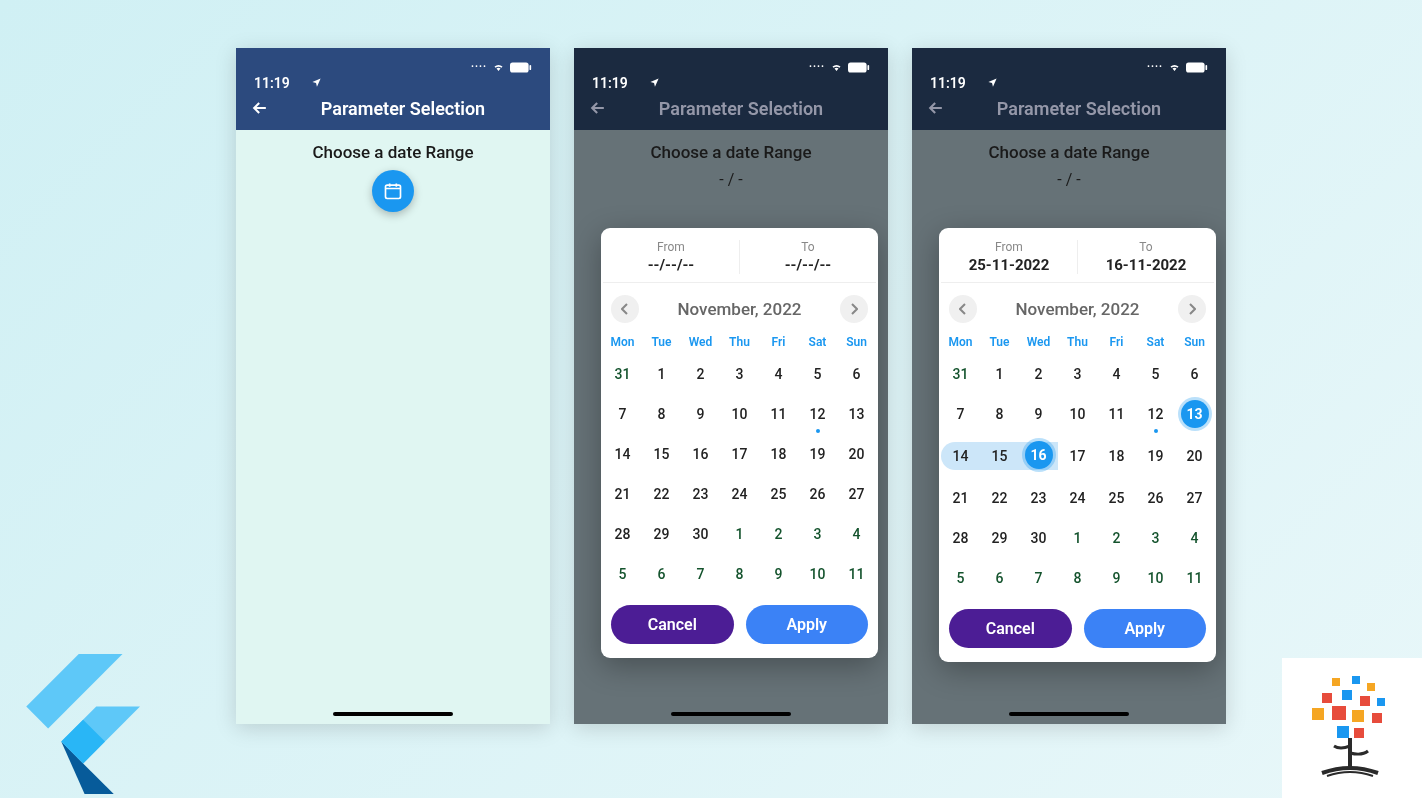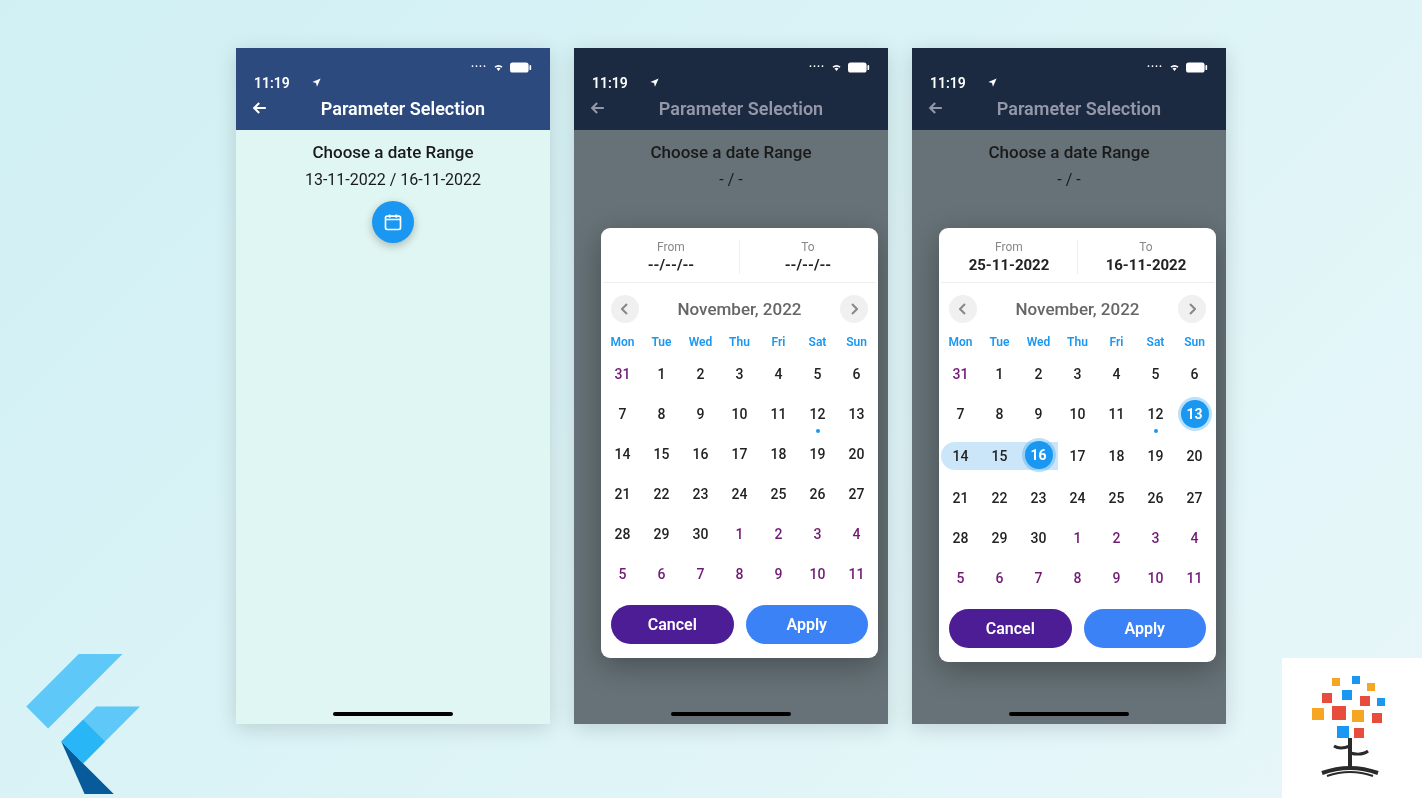--- a/index.html
+++ b/index.html
@@ -141,21 +141,21 @@
   }
   .days {
     display:grid;
     grid-template-columns: repeat(7,1fr);
     text-align:center;
     row-gap: 14px;
     padding: 8px 0;
     font-size:14px;
   }
   .day { color:#222; position:relative; height:26px; line-height:26px; font-weight:500;}
-  .day.out { color:#701a75; }
+  .day.out { color:#14532d; }
   .day .dot {
     position:absolute;
     bottom:-6px;
     left:50%;
     transform:translateX(-50%);
     width:4px;height:4px;background:#1a97f0;border-radius:50%;
   }
   .day.sel-start, .day.sel-end {
     width:28px;height:28px;line-height:28px;
     background:#1a97f0;color:#fff;border-radius:50%;
@@ -241,21 +241,20 @@
     <div class="app-bar">
       <div class="back-icon">
         <svg width="20" height="20" viewBox="0 0 24 24" fill="none" stroke="currentColor" stroke-width="2.5">
             <path d="M19 12H5M11 18l-6-6 6-6"></path>
           </svg>
       </div>
       <div class="app-title">Parameter Selection</div>
     </div>
     <div class="body-light">
       <div class="choose-label">Choose a date Range</div>
-      <div class="range-text">13-11-2022 / 16-11-2022</div>
       <div class="fab">
         <svg width="20" height="20" viewBox="0 0 24 24" fill="none" stroke="#fff" stroke-width="2">
             <rect x="3" y="5" width="18" height="16" rx="2"></rect>
             <path d="M3 9h18M8 3v4M16 3v4"></path>
           </svg>
       </div>
       <div class="home-indicator"></div>
     </div>
   </div>
 

